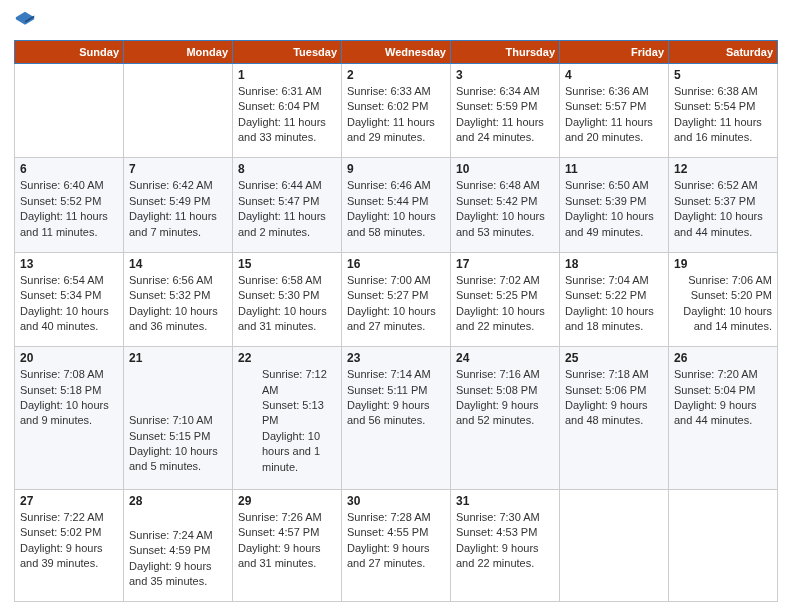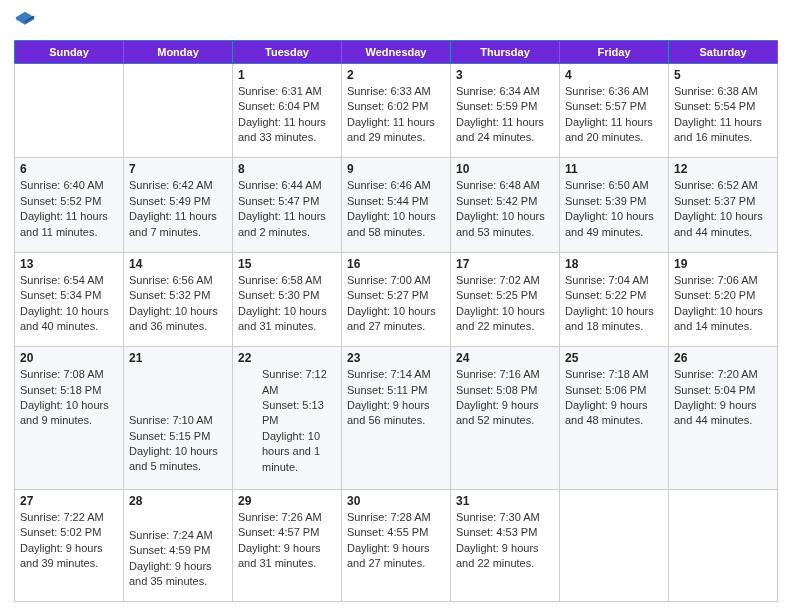--- a/index.html
+++ b/index.html
@@ -54,24 +54,24 @@
       font-size: 14px;
       color: #555;
     }
     .calendar-table {
       width: 100%;
       border-collapse: collapse;
       flex: 1;
       font-size: 10px;
     }
     .calendar-table thead tr th {
-      background: #6d28d9;
+      background: #c2410c;
       color: #fff;
       padding: 5px 4px;
-      text-align: center;
+      text-align: right;
       font-size: 11px;
       font-weight: 600;
       border: 1px solid #3a7abf;
     }
     .calendar-table tbody tr td {
       border: 1px solid #ccc;
       vertical-align: top;
       padding: 4px 5px;
       width: calc(100% / 7);
       height: 88px;
@@ -240,21 +240,21 @@
 Daylight: 10 hours and 22 minutes.</div>
           </td>
           <td>
             <span class="cell-day">18</span>
             <div class="cell-info" style="white-space: pre-line;">Sunrise: 7:04 AM
 Sunset: 5:22 PM
 Daylight: 10 hours and 18 minutes.</div>
           </td>
           <td>
             <span class="cell-day">19</span>
-            <div class="cell-info" style="white-space: pre-line;">Sunrise: 7:06 AM
+            <div class="cell-info" style="white-space: pre-line; text-align: right;">Sunrise: 7:06 AM
 Sunset: 5:20 PM
 Daylight: 10 hours and 14 minutes.</div>
           </td>
         </tr>
         <tr>
           <td>
             <span class="cell-day">20</span>
             <div class="cell-info" style="white-space: pre-line;">Sunrise: 7:08 AM
 Sunset: 5:18 PM
 Daylight: 10 hours and 9 minutes.</div>

